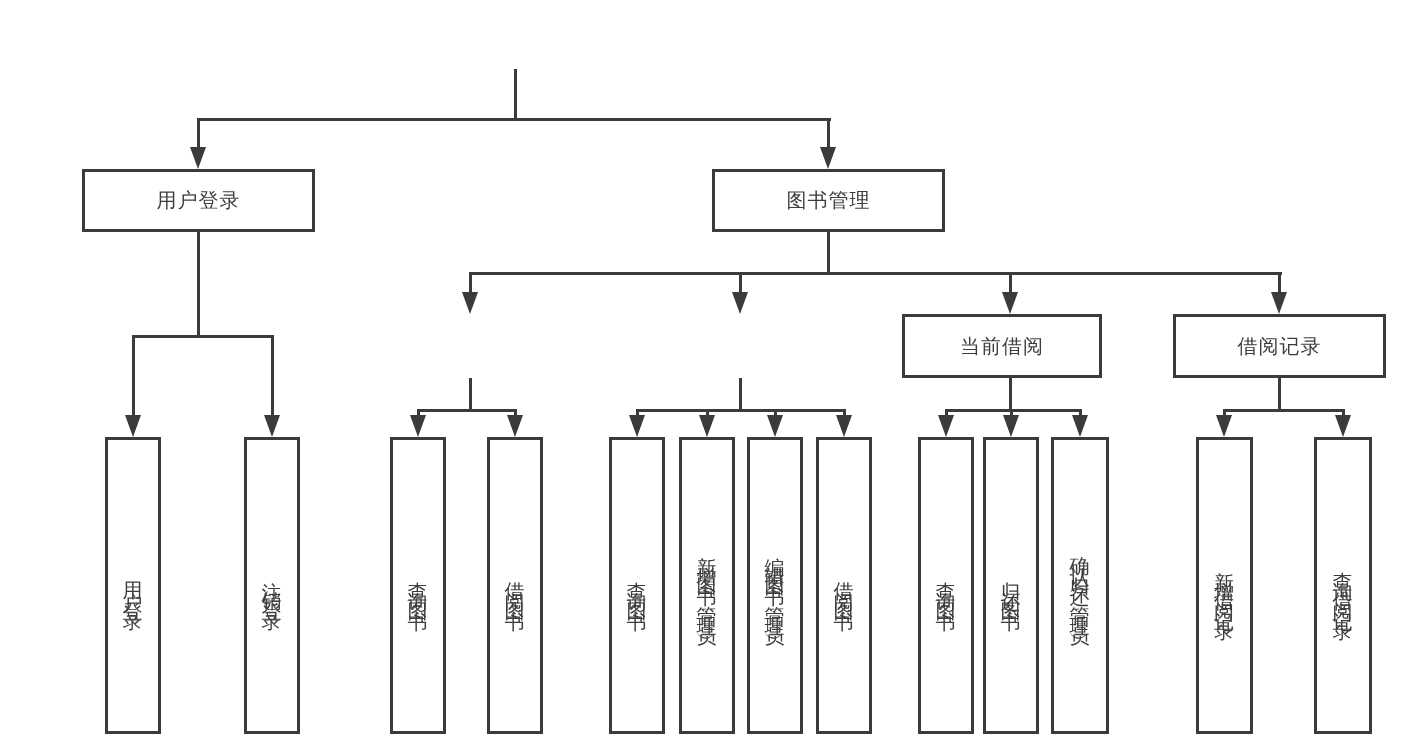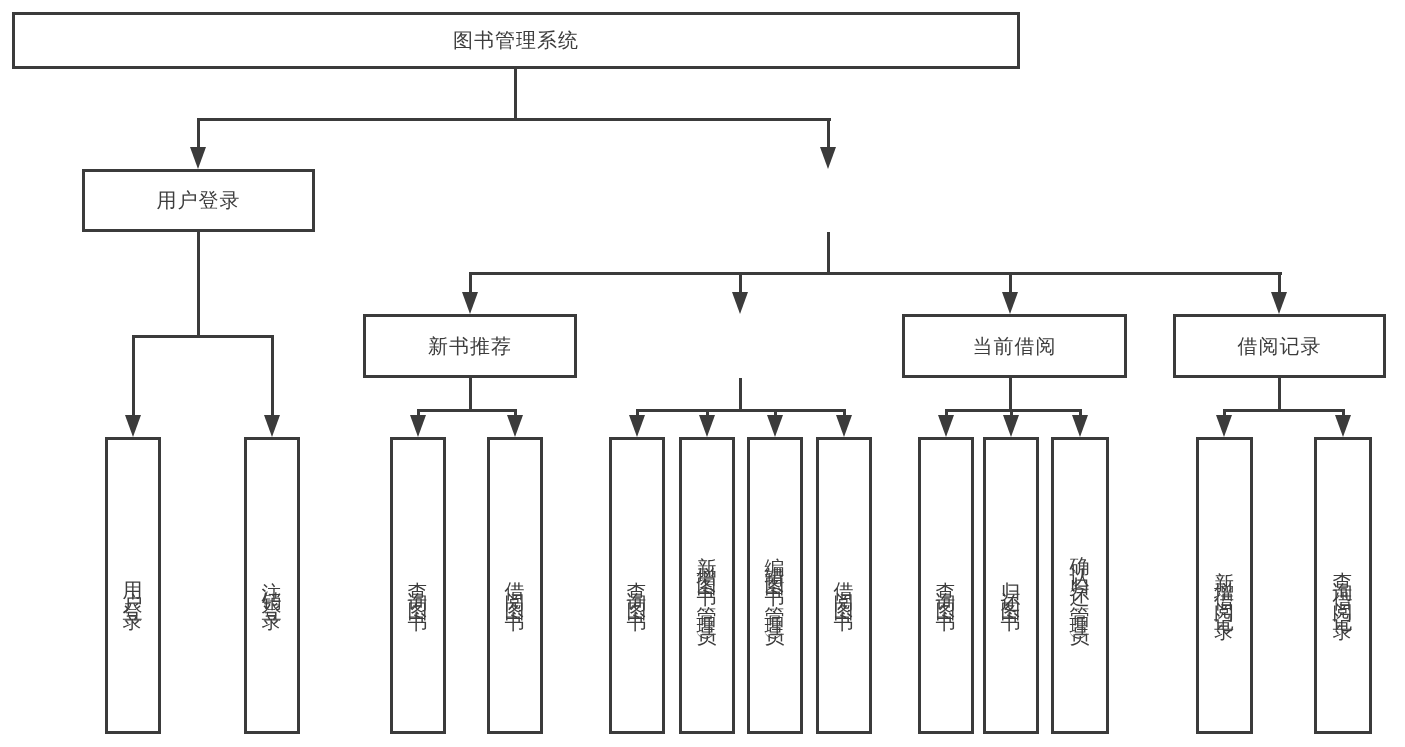--- a/index.html
+++ b/index.html
@@ -104,32 +104,29 @@
   <div class="hline" style="left:945px;top:409px;width:137px"></div>
   <div class="arrow" style="left:938px;top:409px;height:28px"></div>
   <div class="arrow" style="left:1003px;top:409px;height:28px"></div>
   <div class="arrow" style="left:1072px;top:409px;height:28px"></div>
 
   <div class="vline" style="left:1278px;top:378px;height:34px"></div>
   <div class="hline" style="left:1223px;top:409px;width:122px"></div>
   <div class="arrow" style="left:1216px;top:409px;height:28px"></div>
   <div class="arrow" style="left:1335px;top:409px;height:28px"></div>
 
-  <div class="box" style="left:12px;top:12px;width:1008px;height:57px">
-    <span class="lbl">图书管理系统</span>
-  </div>
 
   <div class="box" style="left:82px;top:169px;width:233px;height:63px">
     <span class="lbl">用户登录</span>
   </div>
+  <div class="box" style="left:712px;top:169px;width:233px;height:63px">
+    <span class="lbl">图书管理</span>
+  </div>
 
-  <div class="box" style="left:363px;top:314px;width:214px;height:64px">
-    <span class="lbl">新书推荐</span>
-  </div>
-  <div class="box" style="left:902px;top:314px;width:225px;height:64px">
+  <div class="box" style="left:902px;top:314px;width:200px;height:64px">
     <span class="lbl">当前借阅</span>
   </div>
   <div class="box" style="left:1173px;top:314px;width:213px;height:64px">
     <span class="lbl">借阅记录</span>
   </div>
 
   <div class="box leaf" style="left:105px;top:437px;width:56px;height:297px">
     <span class="vtext">用户登录</span>
   </div>
   <div class="box leaf" style="left:244px;top:437px;width:56px;height:297px">

